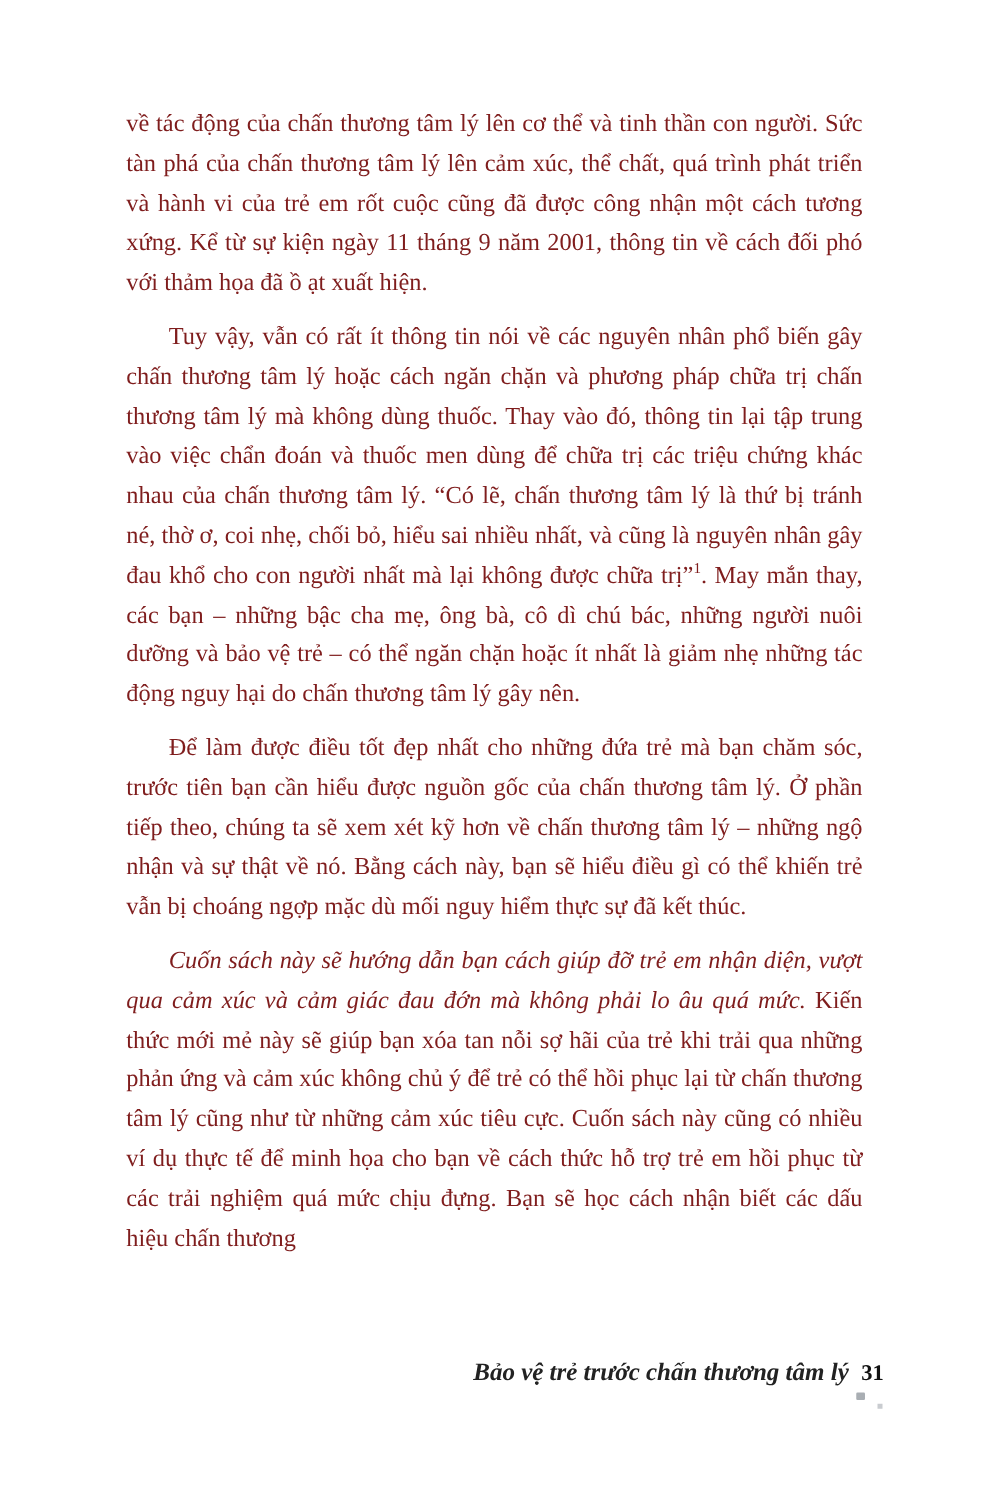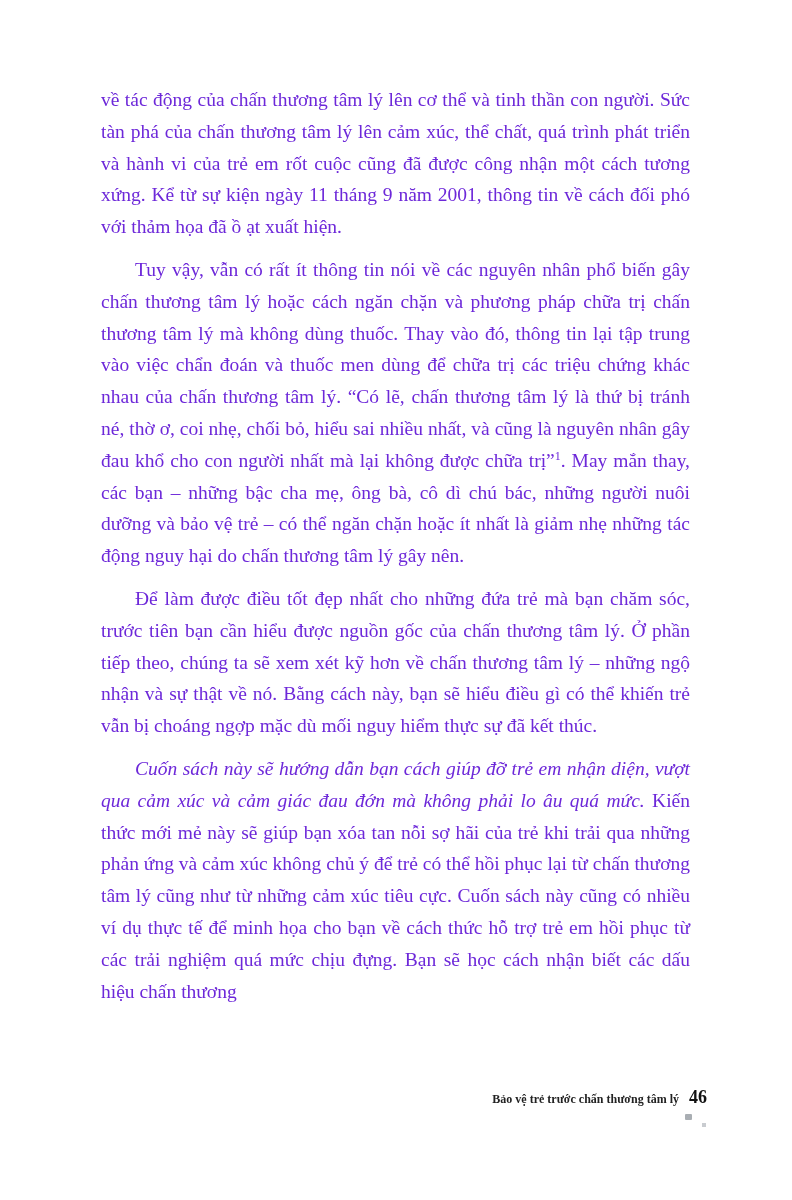--- a/index.html
+++ b/index.html
@@ -22,40 +22,41 @@
     left: 101px;
     top: 84px;
     width: 589px;
   }
   .para {
     font-size: 19.5px;
     line-height: 31.8px;
     text-align: justify;
     text-justify: inter-word;
     margin-bottom: 11px;
-    color: #6d28d9;
+    color: #7f1d1d;
   }
   .para.indent { text-indent: 34px; }
   .para .fn {
     font-size: 12px;
     line-height: 0;
     vertical-align: super;
   }
   .para em { }
   .footer {
     position: absolute;
     right: 85px;
     top: 1087px;
     display: flex;
     align-items: baseline;
     white-space: nowrap;
   }
   .running-title {
+    font-style: italic;
     font-weight: bold;
-    font-size: 12px;
+    font-size: 20px;
     color: #222222;
   }
   .page-number {
     font-weight: bold;
     font-style: normal;
     font-size: 18px;
     margin-left: 10px;
     color: #111111;
   }
   .corner-marks {
@@ -96,21 +97,21 @@
     <p class="para indent"><span>Tuy vậy, vẫn có rất ít thông tin nói về các nguyên nhân phổ biến gây chấn thương tâm lý hoặc cách ngăn chặn và phương pháp chữa trị chấn thương tâm lý mà không dùng thuốc. Thay vào đó, thông tin lại tập trung vào việc chẩn đoán và thuốc men dùng để chữa trị các triệu chứng khác nhau của chấn thương tâm lý. “Có lẽ, chấn thương tâm lý là thứ bị tránh né, thờ ơ, coi nhẹ, chối bỏ, hiểu sai nhiều nhất, và cũng là nguyên nhân gây đau khổ cho con người nhất mà lại không được chữa trị”</span><sup class="fn">1</sup><span>. May mắn thay, các bạn – những bậc cha mẹ, ông bà, cô dì chú bác, những người nuôi dưỡng và bảo vệ trẻ – có thể ngăn chặn hoặc ít nhất là giảm nhẹ những tác động nguy hại do chấn thương tâm lý gây nên.</span></p>
 
     <p class="para indent">Để làm được điều tốt đẹp nhất cho những đứa trẻ mà bạn chăm sóc, trước tiên bạn cần hiểu được nguồn gốc của chấn thương tâm lý. Ở phần tiếp theo, chúng ta sẽ xem xét kỹ hơn về chấn thương tâm lý – những ngộ nhận và sự thật về nó. Bằng cách này, bạn sẽ hiểu điều gì có thể khiến trẻ vẫn bị choáng ngợp mặc dù mối nguy hiểm thực sự đã kết thúc.</p>
 
     <p class="para indent"><em>Cuốn sách này sẽ hướng dẫn bạn cách giúp đỡ trẻ em nhận diện, vượt qua cảm xúc và cảm giác đau đớn mà không phải lo âu quá mức.</em><span> Kiến thức mới mẻ này sẽ giúp bạn xóa tan nỗi sợ hãi của trẻ khi trải qua những phản ứng và cảm xúc không chủ ý để trẻ có thể hồi phục lại từ chấn thương tâm lý cũng như từ những cảm xúc tiêu cực. Cuốn sách này cũng có nhiều ví dụ thực tế để minh họa cho bạn về cách thức hỗ trợ trẻ em hồi phục từ các trải nghiệm quá mức chịu đựng. Bạn sẽ học cách nhận biết các dấu hiệu chấn thương</span></p>
 
   </main>
 
   <footer class="footer">
     <span class="running-title">Bảo vệ trẻ trước chấn thương tâm lý</span>
-    <span class="page-number">46</span>
+    <span class="page-number">31</span>
   </footer>
 
   <div class="corner-marks">
     <span class="dot-1"></span>
     <span class="dot-2"></span>
   </div>
 
 </div>
 
 </body></html>

